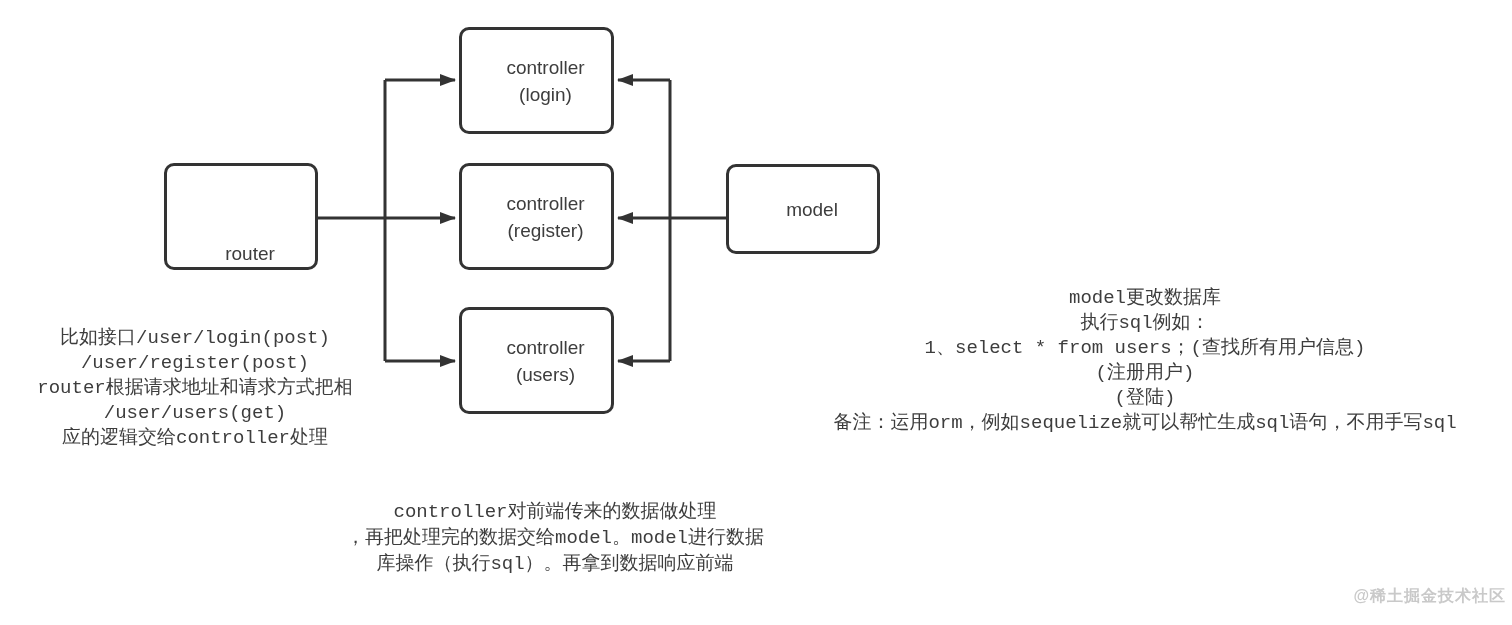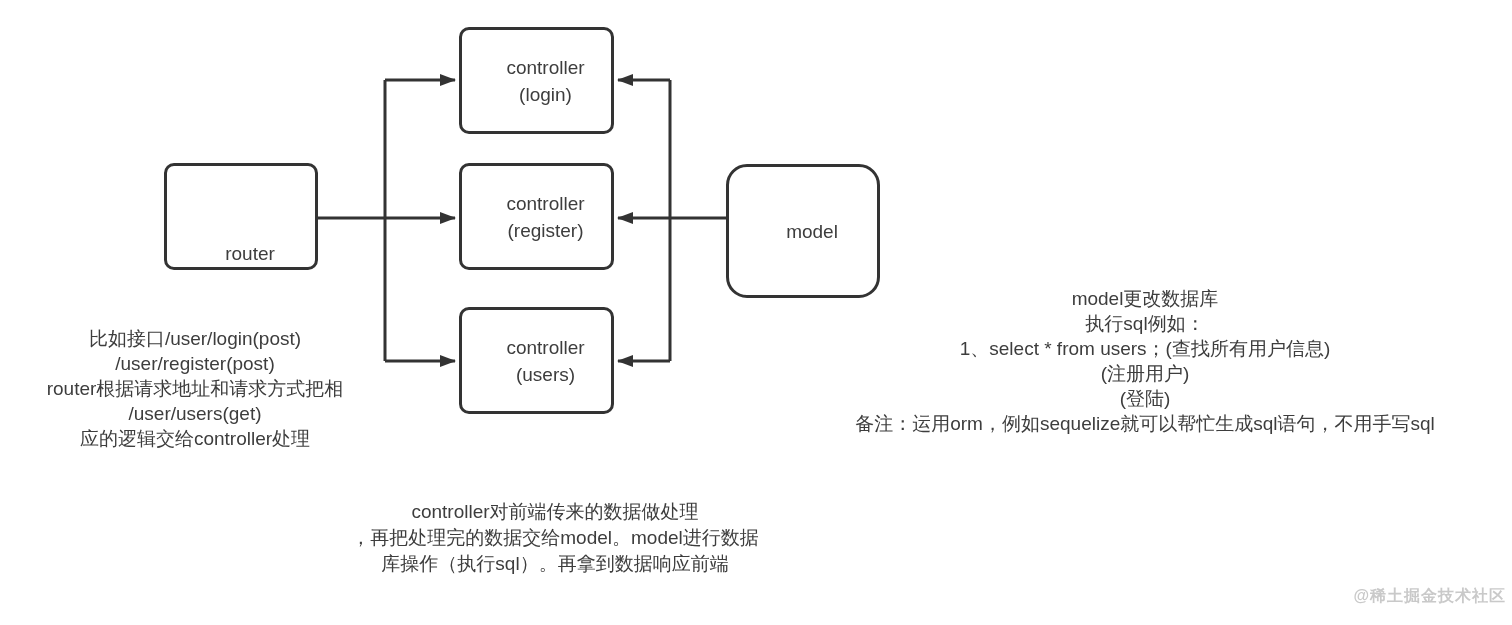--- a/index.html
+++ b/index.html
@@ -29,29 +29,29 @@
     font-size: 19px;
     line-height: 27px;
     color: #3d3d3d;
     text-align: center;
     padding-left: 18px;
   }
   .node-router   { left: 164px; top: 163px; width: 154px; height: 107px; justify-content: flex-end; }
   .node-login    { left: 459px; top:  27px; width: 155px; height: 107px; }
   .node-register { left: 459px; top: 163px; width: 155px; height: 107px; }
   .node-users    { left: 459px; top: 307px; width: 155px; height: 107px; }
-  .node-model    { left: 726px; top: 164px; width: 154px; height: 134px; border-radius: 21px; }
+  .node-model    { left: 726px; top: 164px; width: 154px; height: 90px; }
   .note {
     position: absolute;
     text-align: center;
     color: #3d3d3d;
     font-size: 19px;
     line-height: 25px;
   }
-  .note .ln { white-space: pre-wrap; }
+  .note .ln { white-space: pre-wrap; font-family: Liberation Mono, monospace; }
   .note-router     { left: 30px;  top: 326px; width: 330px; }
   .note-model      { left: 810px; top: 286px; width: 670px; }
   .note-controller { left: 320px; top: 499px; width: 470px; line-height: 26px; }
   .watermark {
     position: absolute;
     top: 586px;
     right: 6px;
     font-size: 16px;
     color: #c9c9c9;
     letter-spacing: 1px;

